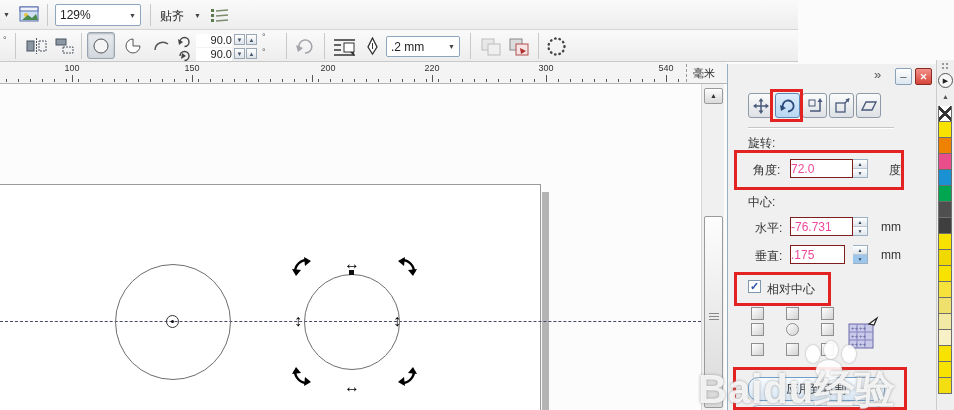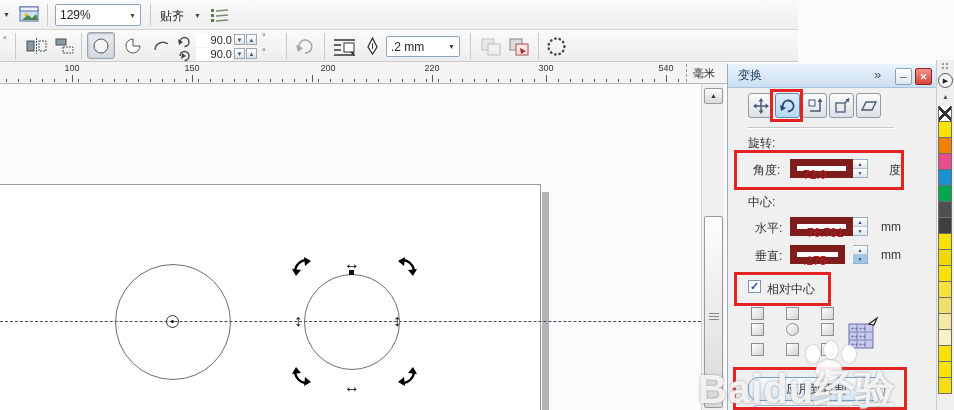--- a/index.html
+++ b/index.html
@@ -55,22 +55,22 @@
   #docker-title { position: absolute; left: 0; top: 0; width: 209px; height: 24px;
                   background: linear-gradient(#eaf3fc, #cbdff2); border-bottom: 1px solid #a9c3dc;
                   display: flex; align-items: center; padding-left: 10px; color: #1d3a57; }
   .winbtn { position: absolute; top: 4px; width: 17px; height: 17px; border-radius: 2px;
             display: flex; align-items: center; justify-content: center; font-size: 9px; }
   .toolbtn { position: absolute; top: 29px; width: 25px; height: 25px; border: 1px solid #8e9aa6;
              border-radius: 3px; background: linear-gradient(#fbfbfb, #dde1e5);
              display: flex; align-items: center; justify-content: center; }
   .toolbtn.active { background: linear-gradient(#dcecfb, #b9d7f2); border-color: #5a8ab8; }
   .dlabel { position: absolute; font-size: 12px; color: #333; }
-  .numbox { position: absolute; height: 19px; background: #fff; border: 7px solid #7f1d1d;
-            font-size: 12px; padding: 2px 6px; color: #b91c1c; }
+  .numbox { position: absolute; height: 19px; background: #fff; border: 1px solid #7f1d1d;
+            font-size: 12px; padding: 2px 0; color: #ec4899; }
   .spinv { position: absolute; width: 15px; height: 19px; border: 1px solid #9cb0c4; border-left: none;
            display: flex; flex-direction: column; }
   .spinv span { flex: 1; font-size: 5px; color: #345; text-align: center; line-height: 8px;
                 background: linear-gradient(#fff, #dfe5eb); }
   .spinv span + span { border-top: 1px solid #b9c6d2; }
   .spinv span.hl { background: #9cc6ec; }
   .redbox { position: absolute; border: 3px solid #e32222; z-index: 40; pointer-events: none; }
   .anchor { position: absolute; width: 13px; height: 13px; border: 1px solid #8f8f8f;
             background: linear-gradient(135deg, #ffffff, #d2d2d2); }
   .anchor.radio { border-radius: 50%; }
@@ -368,23 +368,20 @@
   </div>
 
   <div id="vscroll">
     <div class="scrollbtn" style="top:4px;height:16px;">▲</div>
     <div class="scrollbtn" style="top:132px;height:192px;">
       <div class="abs" style="left:4px;top:96px;width:10px;height:1px;background:#888;box-shadow:0 3px 0 #888,0 6px 0 #888;"></div>
     </div>
   </div>
 
   <div id="docker">
-    <div id="docker-title">
-      <span>变换</span>
-    </div>
     <span class="abs" style="left:146px;top:3px;font-size:13px;color:#555;">»</span>
     <div class="winbtn" style="left:167px;border:1px solid #8aa0b8;background:linear-gradient(#fff,#dce6f0);color:#333;">─</div>
     <div class="winbtn" style="left:187px;border:1px solid #8b2a22;background:linear-gradient(#f2918a,#d6453a);color:#fff;font-weight:bold;">✕</div>
 
     <div class="toolbtn" style="left:20px;">
       <svg width="16" height="16">
           <g stroke="#4a5a7a" stroke-width="1.5">
             <line x1="8" y1="2" x2="8" y2="14"></line>
             <line x1="2" y1="8" x2="14" y2="8"></line>
           </g>

